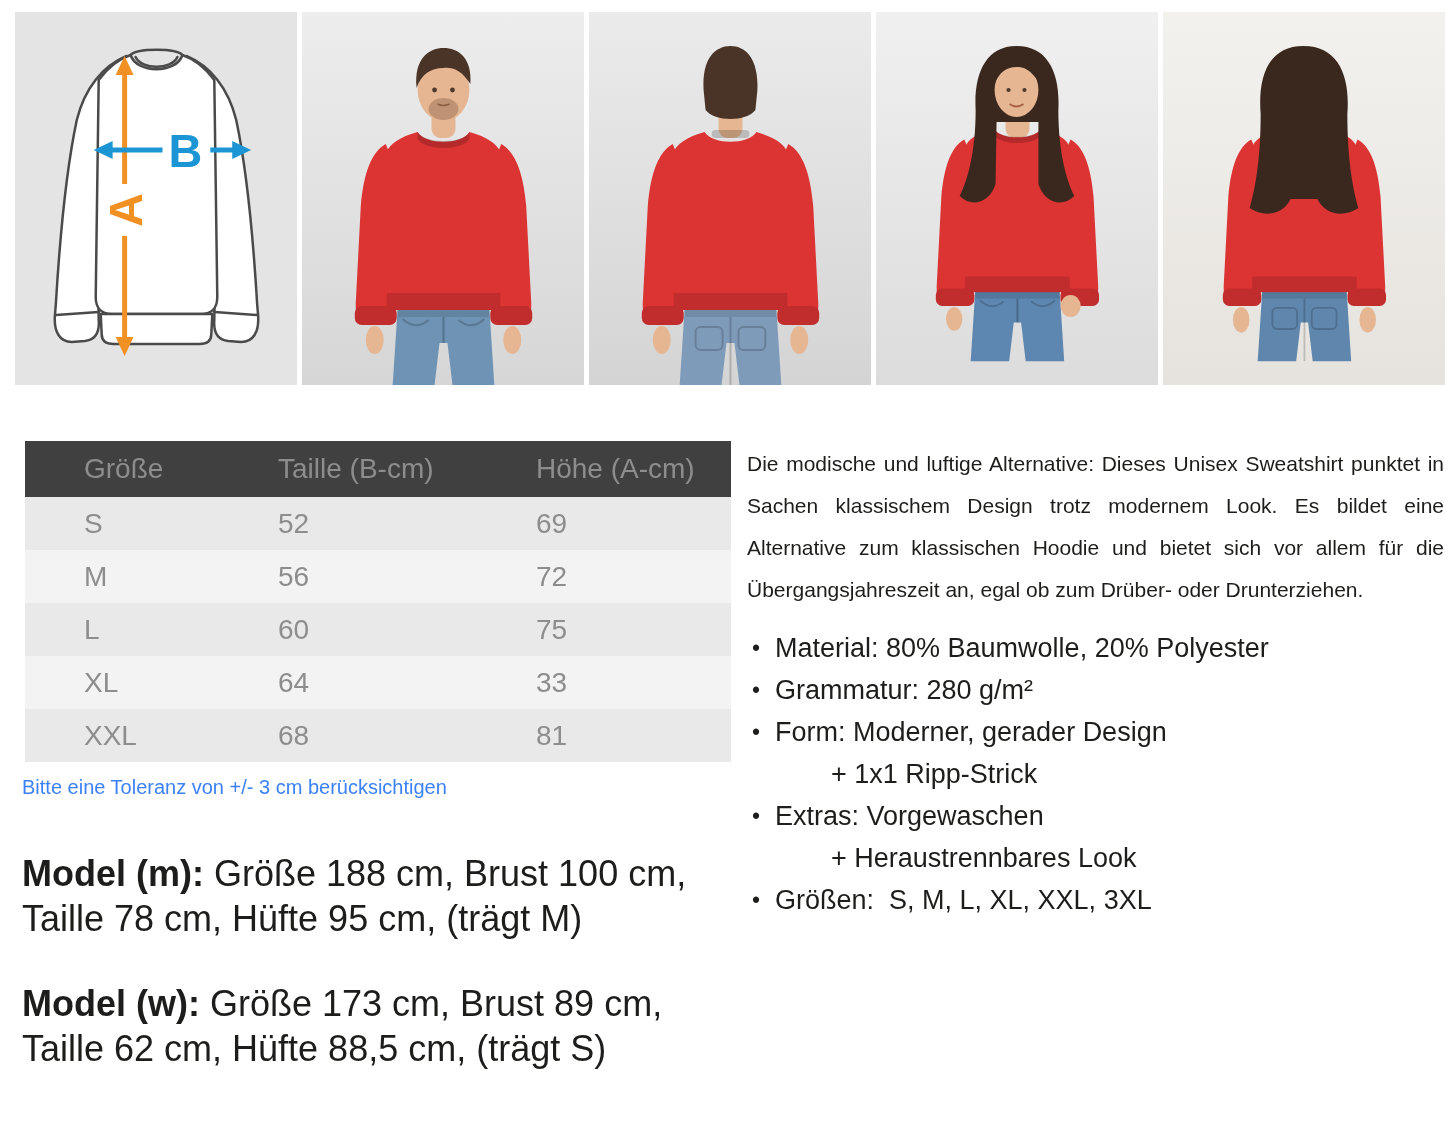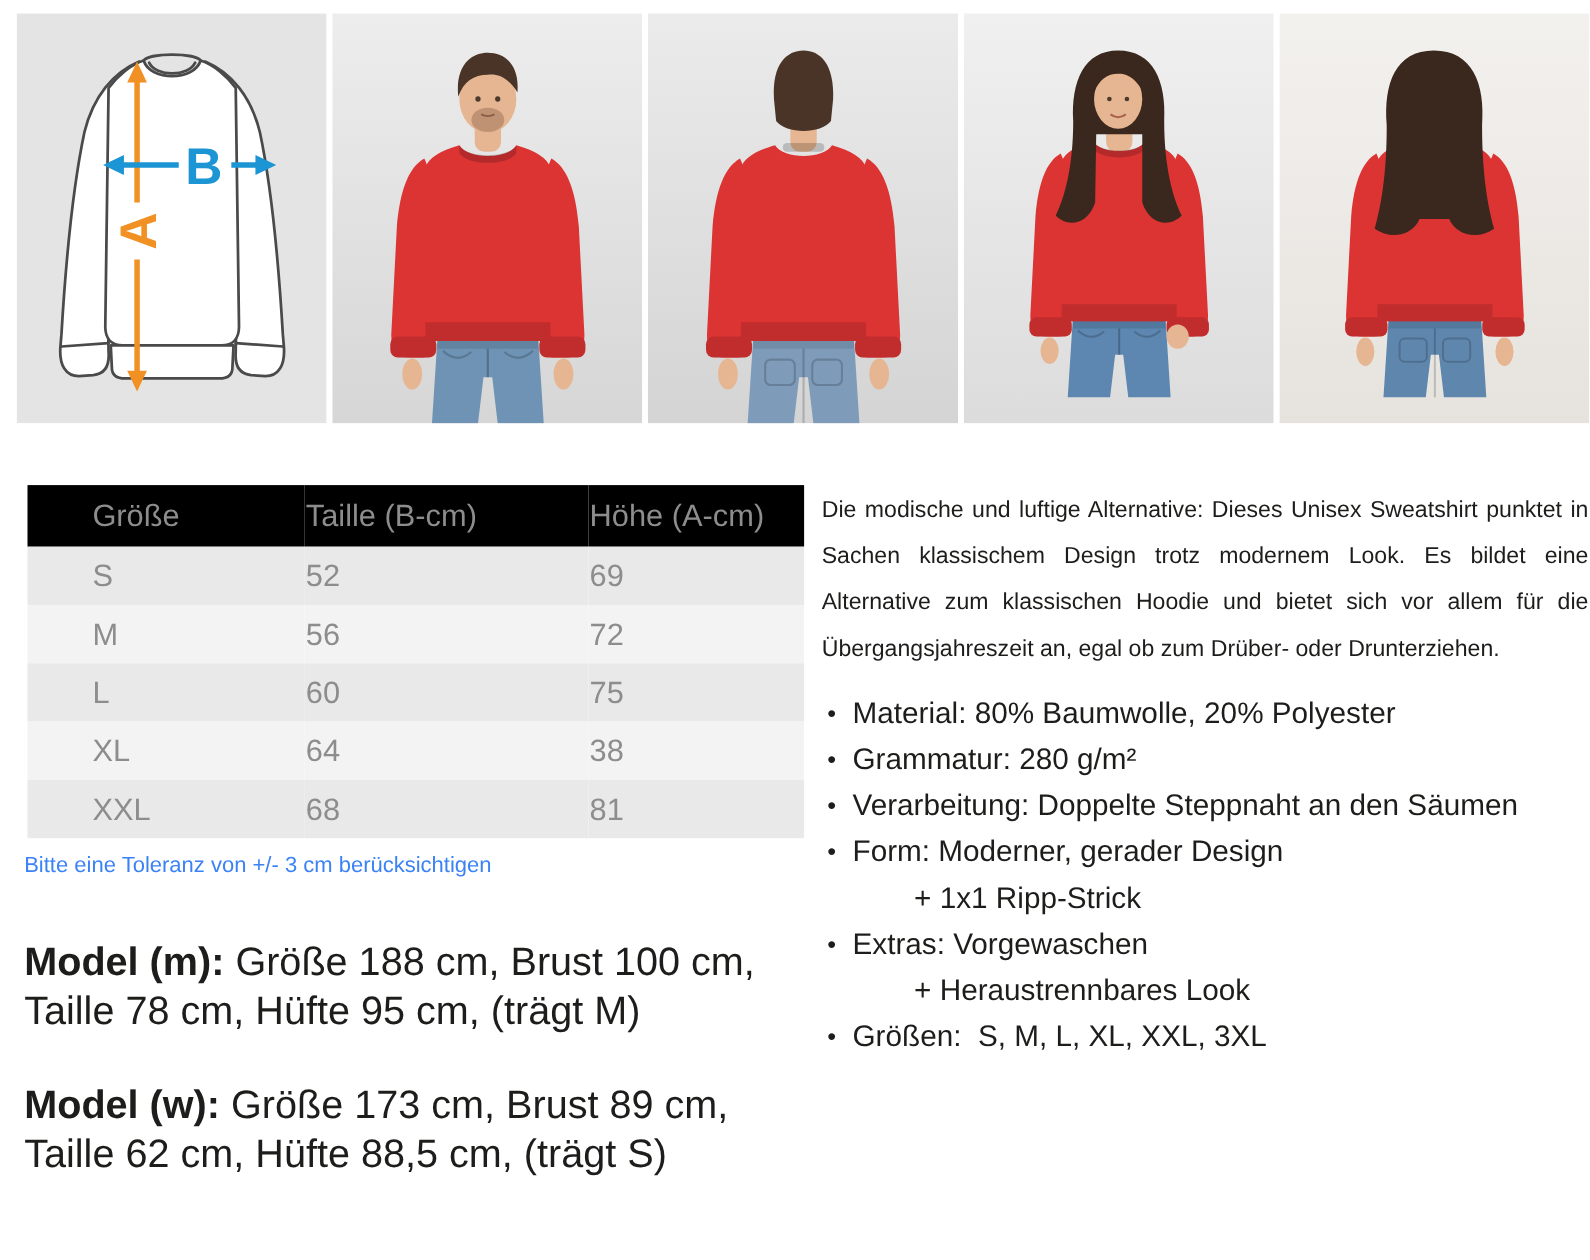--- a/index.html
+++ b/index.html
@@ -7,21 +7,21 @@
        font-family:"Liberation Sans", sans-serif;color:#1d1d1b;}
   .photo-row{display:flex;gap:5px;margin:12px 0 0 15px;}
   .panel{width:282px;height:373px;overflow:hidden;flex:0 0 auto;}
   .panel svg{display:block;}
 
   .content{display:flex;align-items:flex-start;margin-top:56px;padding-left:25px;}
   .left-col{width:712px;flex:0 0 auto;}
   .right-col{width:697px;margin-left:10px;flex:0 0 auto;}
 
   table.size-table{border-collapse:collapse;width:706px;font-size:28px;color:#8d8d8d;table-layout:fixed;}
-  table.size-table th{font-weight:normal;text-align:left;height:54px;background:#000000;}
+  table.size-table th{font-weight:normal;text-align:left;height:54px;background:#404040;}
   table.size-table td{height:51px;}
   table.size-table th:first-child,table.size-table td:first-child{padding-left:59px;}
   table.size-table tbody tr:nth-child(odd) td{background:#e9e9e9;}
   table.size-table tbody tr:nth-child(even) td{background:#f3f3f3;}
 
   .tolerance{margin:14px 0 0 -3px;font-size:20px;color:#3b82f6;}
   .model-info{margin:52px 0 0 -3px;font-size:36px;line-height:45px;width:712px;}
   .model-info + .model-info{margin-top:40px;}
   .model-info .b{font-weight:bold;}
 
@@ -252,21 +252,21 @@
               <td>72</td>
             </tr>
             <tr>
               <td>L</td>
               <td>60</td>
               <td>75</td>
             </tr>
             <tr>
               <td>XL</td>
               <td>64</td>
-              <td>38</td>
+              <td>33</td>
             </tr>
             <tr>
               <td>XXL</td>
               <td>68</td>
               <td>81</td>
             </tr>
           </tbody>
       </table>
       <p class="tolerance">Bitte eine Toleranz von +/- 3 cm berücksichtigen</p>
       <p class="model-info"><span class="b">Model (m):</span> <span>Größe 188 cm, Brust 100 cm, Taille 78 cm, Hüfte 95 cm, (trägt M)</span></p>
@@ -275,23 +275,20 @@
     <div class="right-col">
       <p class="desc">Die modische und luftige Alternative: Dieses Unisex Sweatshirt punktet in Sachen klassischem Design trotz modernem Look. Es bildet eine Alternative zum klassischen Hoodie und bietet sich vor allem für die Übergangsjahreszeit an, egal ob zum Drüber- oder Drunterziehen.</p>
       <ul class="features">
           <li>
             <div>Material: 80% Baumwolle, 20% Polyester</div>
           </li>
           <li>
             <div>Grammatur: 280 g/m²</div>
           </li>
           <li>
-            <div>Verarbeitung: Doppelte Steppnaht an den Säumen</div>
-          </li>
-          <li>
             <div>Form: Moderner, gerader Design</div>
             <div class="cont">+ 1x1 Ripp-Strick</div>
           </li>
           <li>
             <div>Extras: Vorgewaschen</div>
             <div class="cont">+ Heraustrennbares Look</div>
           </li>
           <li>
             <div>Größen:&nbsp; S, M, L, XL, XXL, 3XL</div>
           </li>

